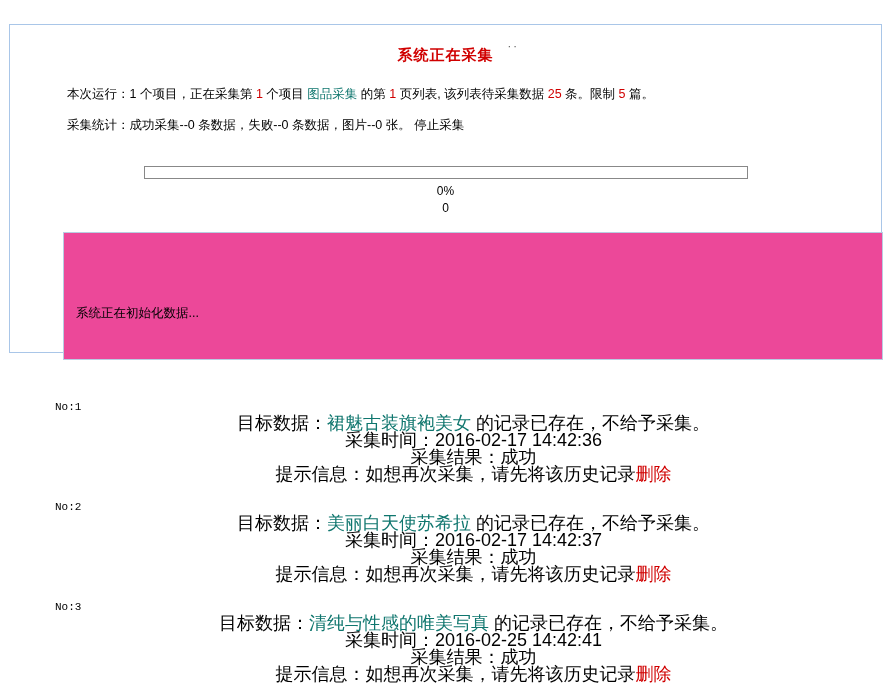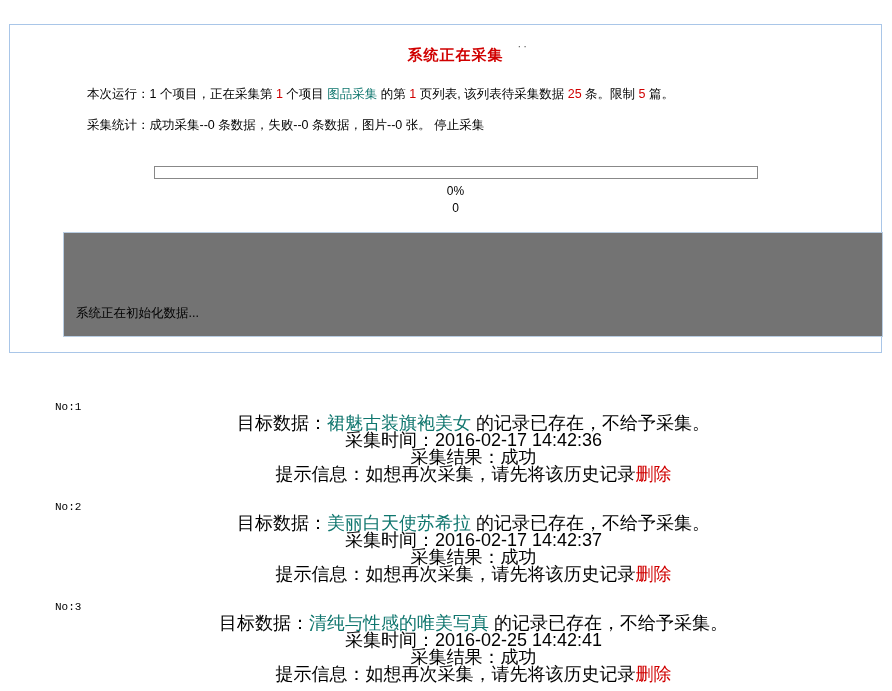--- a/index.html
+++ b/index.html
@@ -20,21 +20,20 @@
   
   .panel {
     position: absolute;
     left: 9px;
     top: 24px;
     width: 873px;
     height: 329px;
     border: 1px solid #a9c6e8;
     box-sizing: border-box;
     background: #fff;
-    padding-left: 20px;
   }
   .panel-title {
     text-align: center;
     color: #d00000;
     font-weight: bold;
     font-size: 15px;
     margin-top: 21px;
     letter-spacing: 1px;
     position: relative;
   }
@@ -107,24 +106,24 @@
     margin-top: 3px;
     color: #000;
   }
 
   
   .status-box {
     position: absolute;
     left: 53px;
     top: 207px;
     width: 820px;
-    height: 105px;
+    height: 128px;
     border: 1px solid #b9cde2;
     box-sizing: border-box;
-    background: #737373;
+    background: #ec4899;
   }
   .status-text {
     position: absolute;
     left: 12px;
     top: 72px;
     font-size: 12.5px;
     color: #000;
   }
 
   

